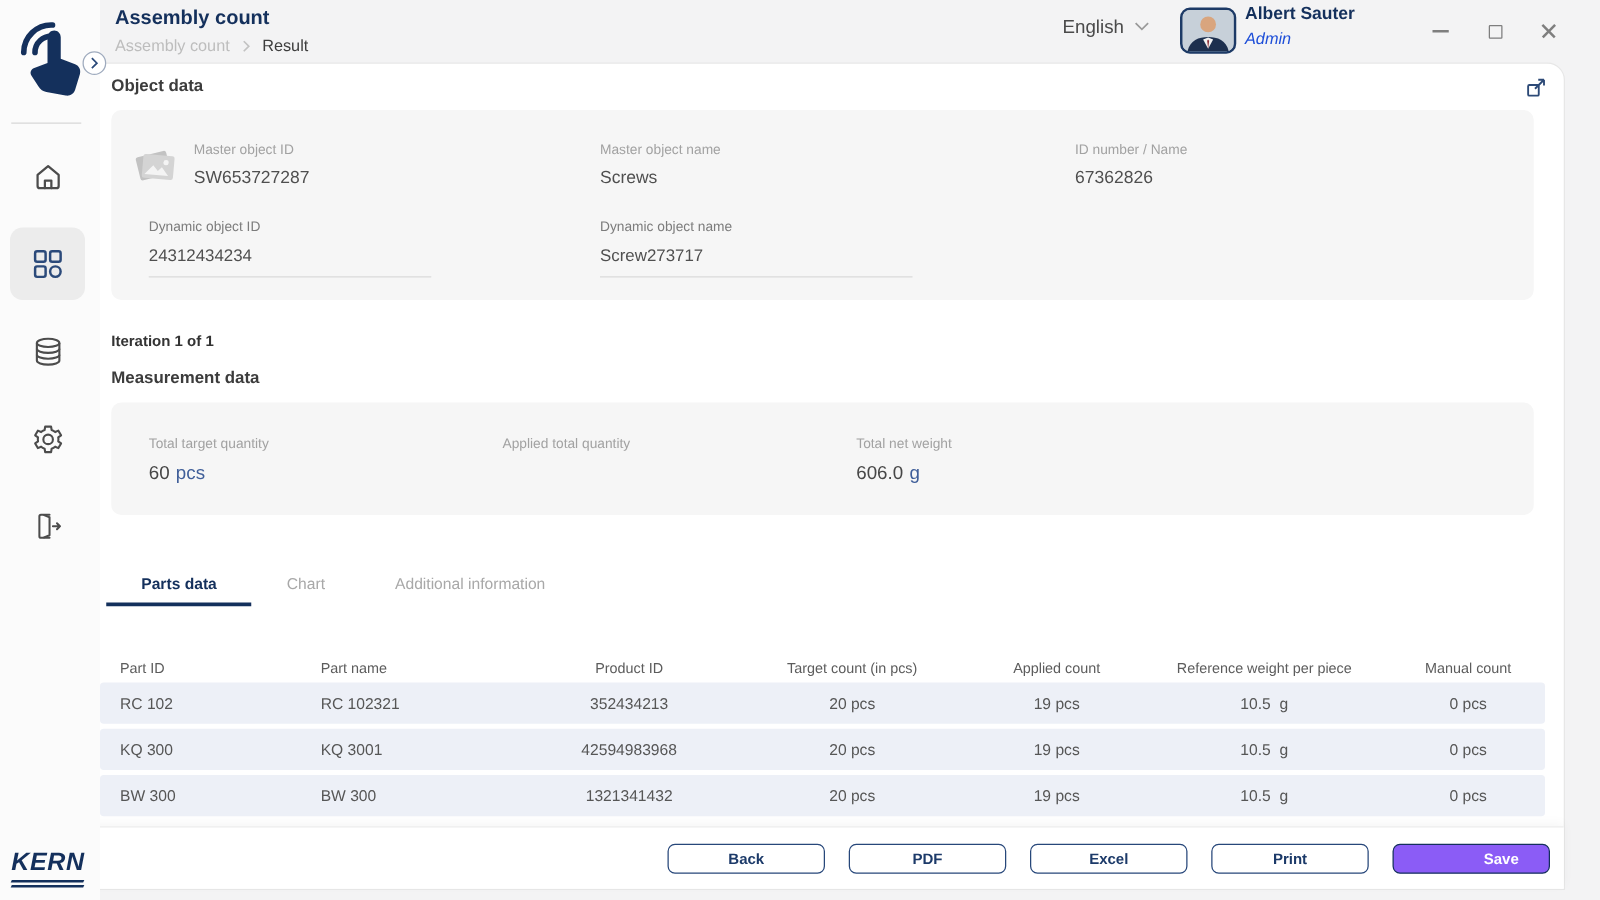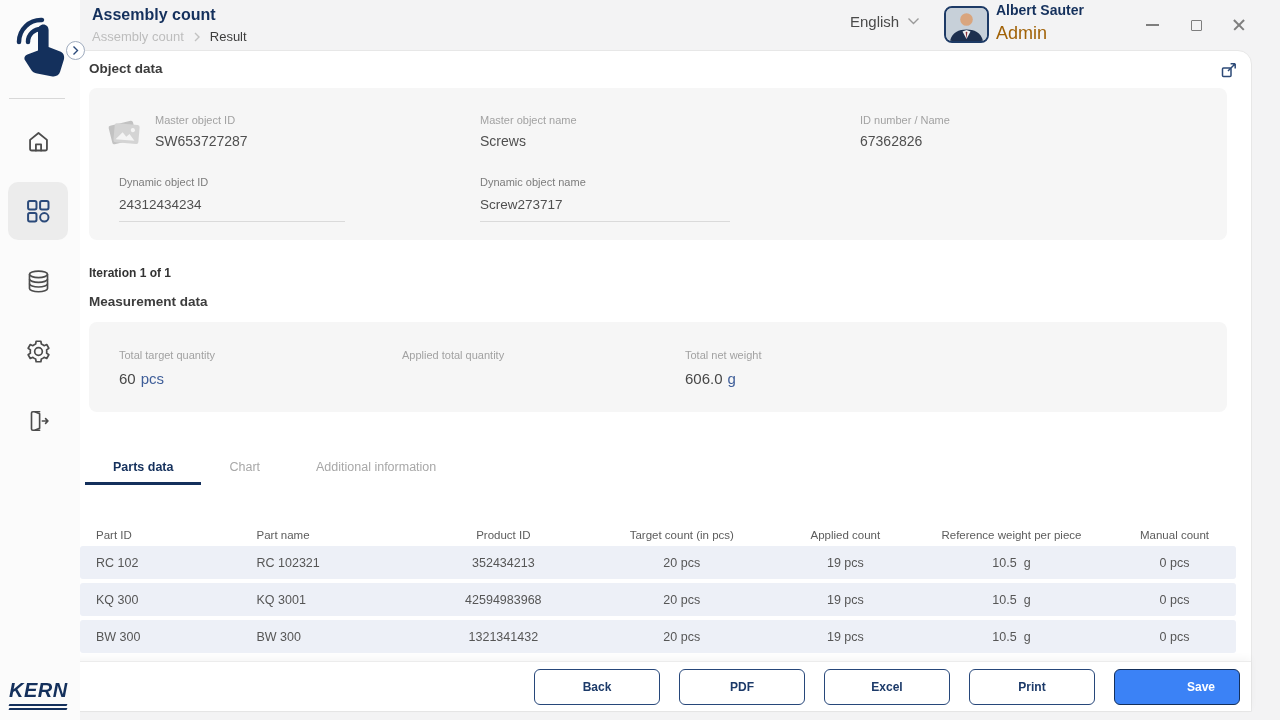--- a/index.html
+++ b/index.html
@@ -23,21 +23,21 @@
   .topbar { position:absolute; left:80px; top:0; width:1200px; height:50px; }
   .page-title { position:absolute; left:12px; top:6px; font-size:16px; font-weight:700; color:#14305c; }
   .breadcrumb { position:absolute; left:12px; top:29px; font-size:13px; display:flex; align-items:center; gap:8px; }
   .breadcrumb .parent { color:#bdbdbd; cursor:pointer; }
   .breadcrumb .sep { color:#c2c2c2; display:flex; }
   .breadcrumb .current { color:#3d3d3d; }
   .lang { position:absolute; left:770px; top:13px; display:flex; align-items:center; gap:8px; cursor:pointer; font-size:15px; color:#4a4a4a; }
   .avatar { position:absolute; left:864px; top:6px; width:45px; height:37px; border:2px solid #1d3a66; border-radius:8px; overflow:hidden; cursor:pointer; background:#c3ccd6; }
   .user-block { position:absolute; left:916px; top:2px; cursor:pointer; }
   .user-name { font-size:14px; font-weight:700; color:#14305c; }
-  .user-role { font-size:18px; color:#a16207; margin-top:5px; }
+  .user-role { font-size:13px; color:#1d4ed8; margin-top:5px;font-style:italic; }
   .win-btn { position:absolute; top:12px; width:26px; height:26px; display:flex; align-items:center; justify-content:center; cursor:pointer; }
   .wb-min { left:1059px; } .wb-max { left:1103px; } .wb-close { left:1146px; }
   .glyph-min { width:13px; height:2px; background:#7e7e7e; }
   .glyph-max { width:11px; height:11px; border:1.5px solid #7e7e7e; border-radius:1px; }
   .glyph-close { position:relative; width:14px; height:14px; }
   .glyph-close::before,.glyph-close::after { content:""; position:absolute; left:0; top:6px; width:14px; height:1.6px; background:#7e7e7e; }
   .glyph-close::before { transform:rotate(45deg); } .glyph-close::after { transform:rotate(-45deg); }
 
   
   .side-toggle { position:absolute; left:66px; top:41px; width:19px; height:19px; border-radius:50%;
@@ -80,23 +80,23 @@
   .thead > div, .trow > div { text-align:center; }
   .thead > div:first-child, .trow > div:first-child { text-align:left; padding-left:16px; }
   .thead > div:nth-child(2), .trow > div:nth-child(2) { text-align:left; padding-left:6px; }
   .trow { margin-top:4px; height:33px; background:#edf0f7; border-radius:3px; font-size:12.5px; color:#565656; }
   .thead { margin-bottom:5px; }
   .refw .u { margin-left:7px; }
 
   
   .card-footer { height:50px; background:#fff; border-top:1px solid #ececec; box-shadow:0 -3px 8px rgba(0,0,0,.04);
     display:flex; align-items:center; justify-content:flex-end; gap:19px; padding-right:11px; }
-  .btn { width:126px; height:36px; border:1px solid #27477a; border-radius:6px; background:#fff;
+  .btn { width:126px; height:24px; border:1px solid #27477a; border-radius:6px; background:#fff;
     color:#1c3a69; font-size:12px; font-weight:600; display:flex; align-items:center; justify-content:center; cursor:pointer; }
-  .btn.primary { background:#3b82f6; border-color:#14305c; color:#fff;padding-left:48px; }
+  .btn.primary { background:#8b5cf6; border-color:#14305c; color:#fff;padding-left:48px; }
 
   svg { display:block; }
 </style>
 </head>
 <body>
 
 <aside class="sidebar">
   <div class="logo">
     <svg width="58" height="80" viewBox="0 0 58 80">
       <path d="M33 10 A22 22 0 0 0 10 32" fill="none" stroke="#14305c" stroke-width="4.5" stroke-linecap="round"></path>

